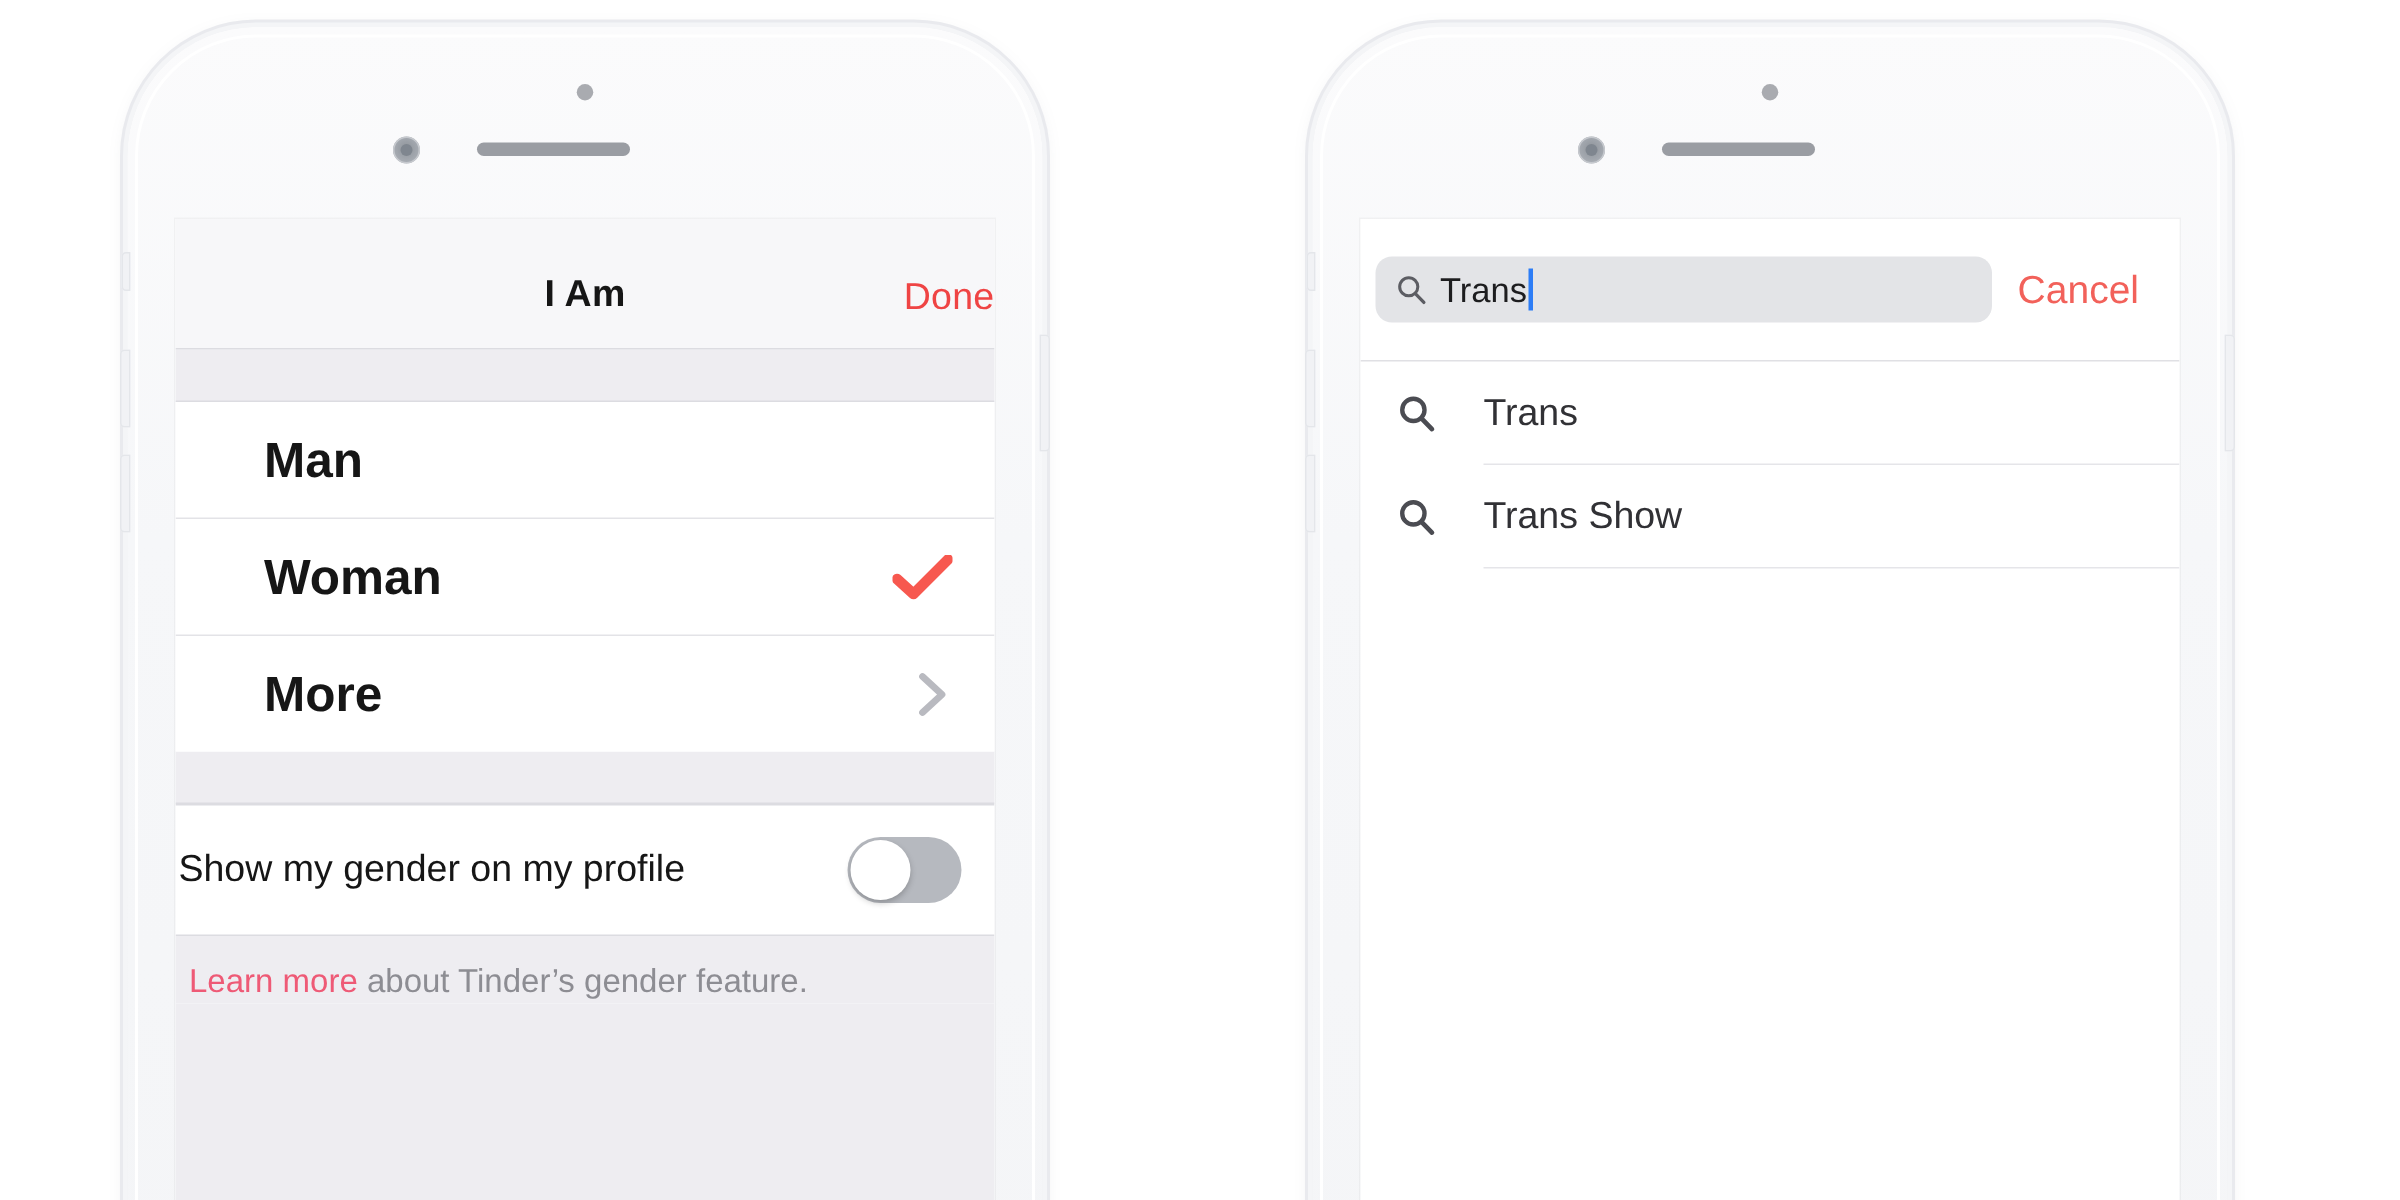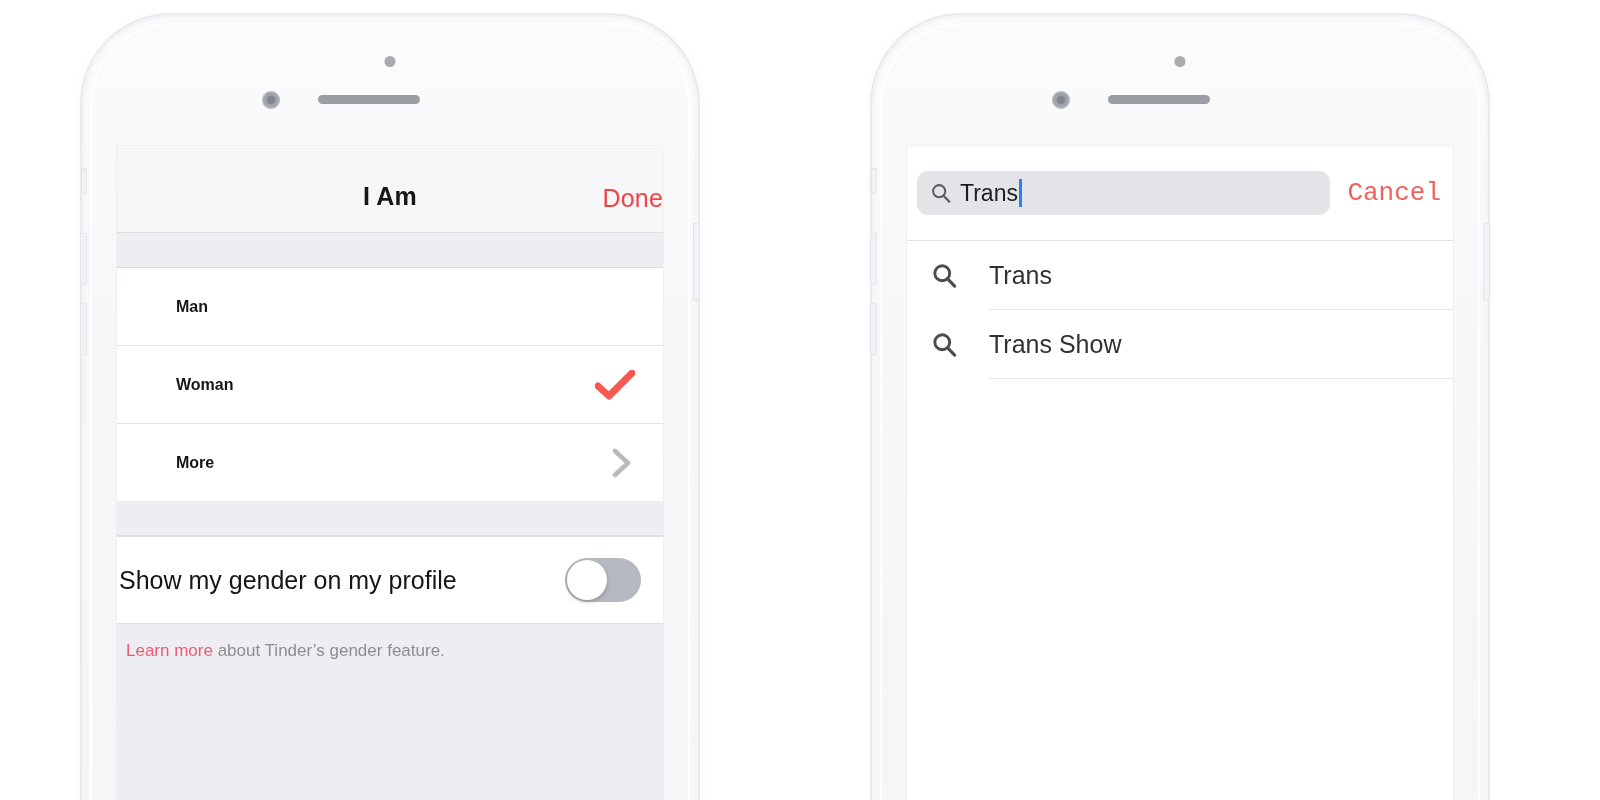--- a/index.html
+++ b/index.html
@@ -141,21 +141,21 @@
     background: #ffffff;
     border-bottom: 1px solid #e3e3e7;
     cursor: pointer;
   }
   .list-row:last-child { border-bottom: none; }
   .row-label {
     position: absolute;
     left: 59px;
     top: 50%;
     transform: translateY(-50%);
-    font-size: 16px;
+    font-size: 33px;
     color: #161616;
     font-weight: bold;
   }
   .check-mark {
     position: absolute;
     right: 28px;
     top: 50%;
     transform: translateY(-50%);
     width: 40px; height: 30px;
   }
@@ -198,21 +198,21 @@
     left: 2px; top: 2px;
     width: 40px; height: 40px;
     border-radius: 50%;
     background: #ffffff;
     box-shadow: 0 2px 4px rgba(0,0,0,0.22);
   }
 
   .footnote {
     background: #eeedf1;
     padding: 16px 9px 0 9px;
-    font-size: 17px;
+    font-size: 22px;
     color: #8d8d93;
     line-height: 1.3;
   }
   .footnote .link { color: #ee5a76; cursor: pointer; }
   .fill-rest { flex: 1; background: #eeedf1; }
 
   .screen-inner { display: flex; flex-direction: column; height: 100%; }
 
   
   .search-bar {
@@ -242,26 +242,25 @@
     margin-left: 8px;
   }
   .caret {
     width: 3px;
     height: 28px;
     background: #2d7df6;
     margin-left: 1px;
   }
   .cancel-btn {
     margin-left: 17px;
-    margin-right: 2px;
+    margin-right: 17px;
     font-size: 26px;
     color: #f2615a;
     cursor: pointer;
     white-space: nowrap;
-    font-family: Liberation Mono, monospace;
   }
 
   .suggest-list { background: #ffffff; }
   .suggest-row {
     position: relative;
     height: 69px;
     display: flex;
     align-items: center;
     cursor: pointer;
   }

